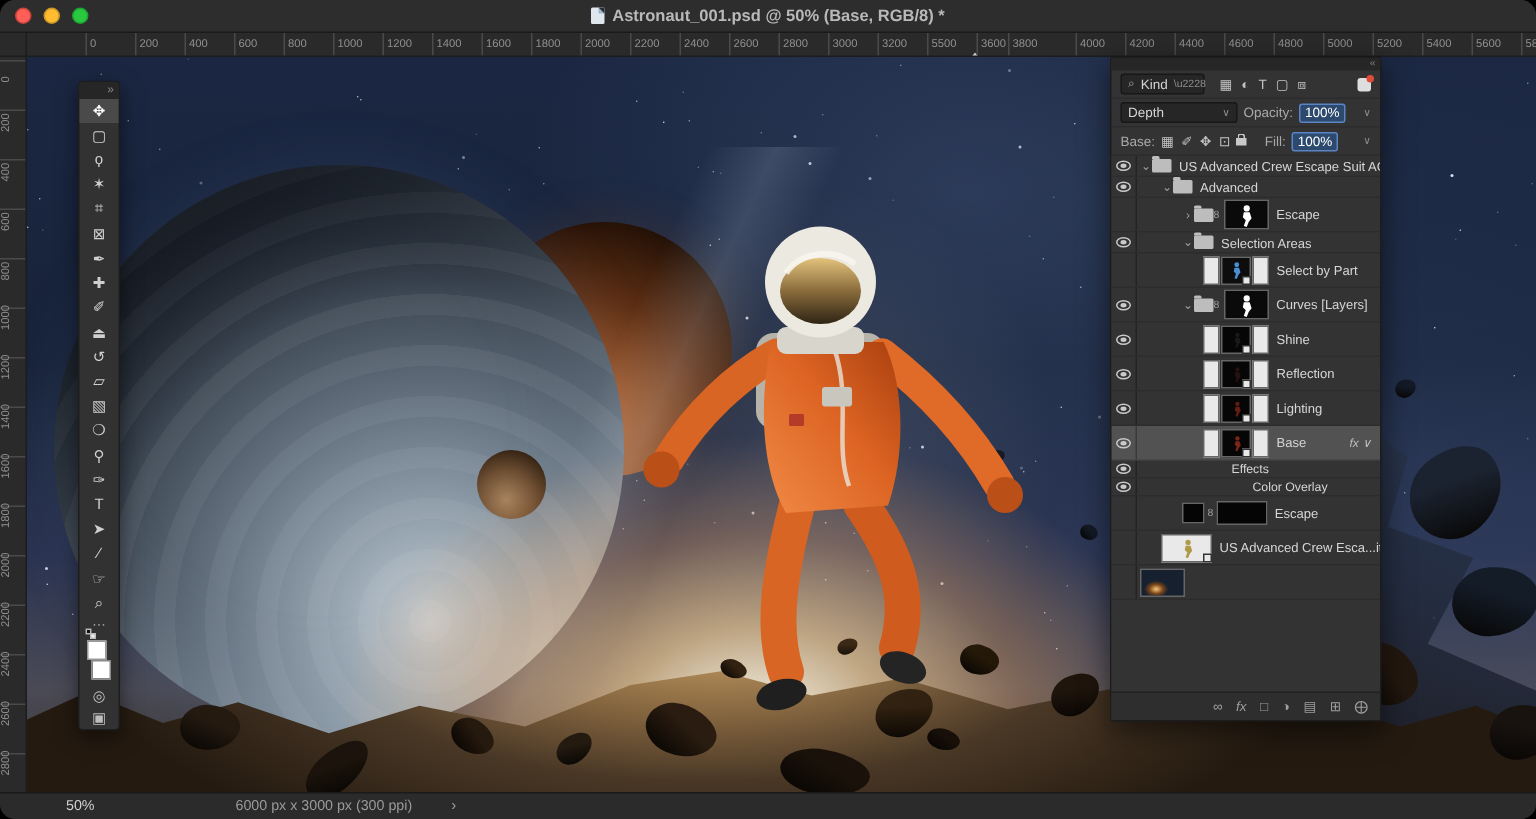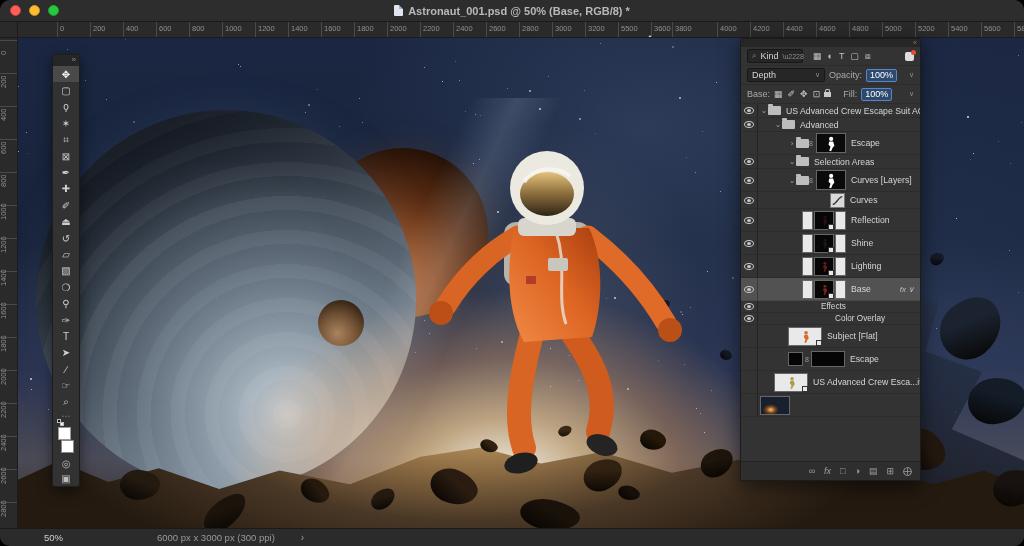--- a/index.html
+++ b/index.html
@@ -578,44 +578,64 @@
         <div class="lrow" style="height: 14px;">
           <div class="eye-cell">
             <div class="eye"></div>
           </div>
           <div style="width: 30px; flex: 0 0 auto;"></div>
           <span class="chev">⌄</span>
           <div class="folder"></div>
           <span class="lname">Selection Areas</span>
         </div>
         <div class="lrow" style="height: 23px;">
+          <div class="eye-cell"></div>
+          <div style="width: 44px; flex: 0 0 auto;"></div>
+          <div class="chip white" style="width: 11px; height: 19px;"></div>
+          <div class="chip" style="width: 20px; height: 19px; margin: 0px 1px; background: rgb(13, 13, 13);">
+            <svg viewBox="0 0 20 24" style="width: 10px; height: 14px;">
+              <circle cx="11" cy="5" r="3.2" fill="#4a8fd4"></circle>
+              <path d="M8 9 l6 0 l2 6 l-3 4 l-2 5 l-3 -1 l2 -6 l-3 -3 z" fill="#4a8fd4"></path>
+            </svg>
+            <div class="sbadge"></div>
+          </div>
+          <div class="chip white" style="width: 11px; height: 19px;"></div>
+          <span class="lname">Select by Part</span>
+        </div>
+        <div class="lrow" style="height: 23px;">
           <div class="eye-cell">
             <div class="eye"></div>
           </div>
           <div style="width: 30px; flex: 0 0 auto;"></div>
           <span class="chev">⌄</span>
           <div class="folder"></div>
           <span class="link8">8</span>
           <div class="chip" style="width: 30px; height: 20px; margin-left: 3px;">
             <svg viewBox="0 0 20 24" style="width: 13px; height: 17px;">
               <circle cx="11" cy="5" r="3.2" fill="#ffffff"></circle>
               <path d="M8 9 l6 0 l2 6 l-3 4 l-2 5 l-3 -1 l2 -6 l-3 -3 z" fill="#ffffff"></path>
             </svg>
           </div>
           <span class="lname">Curves [Layers]</span>
         </div>
-        <div class="lrow" style="height: 17px;">
+        <div class="lrow" style="height: 23px;">
           <div class="eye-cell">
             <div class="eye"></div>
           </div>
           <div style="width: 44px; flex: 0 0 auto;"></div>
-          <div class="curves-chip" style="margin-left: 28px;"><svg viewBox="0 0 15 15" style="width:13px;height:13px">
-              <path d="M2,12 C6,12 9,3 13,3" stroke="#333" fill="none" stroke-width="1.5"></path>
-            </svg></div>
-          <span class="lname">Curves</span>
+          <div class="chip white" style="width: 11px; height: 19px;"></div>
+          <div class="chip" style="width: 20px; height: 19px; margin: 0px 1px; background: rgb(6, 6, 6);">
+            <svg viewBox="0 0 20 24" style="width: 9px; height: 13px; opacity: 0.9;">
+              <circle cx="11" cy="5" r="3.2" fill="#1c1c1c"></circle>
+              <path d="M8 9 l6 0 l2 6 l-3 4 l-2 5 l-3 -1 l2 -6 l-3 -3 z" fill="#1c1c1c"></path>
+            </svg>
+            <div class="sbadge"></div>
+          </div>
+          <div class="chip white" style="width: 11px; height: 19px;"></div>
+          <span class="lname">Shine</span>
         </div>
         <div class="lrow" style="height: 23px;">
           <div class="eye-cell">
             <div class="eye"></div>
           </div>
           <div style="width: 44px; flex: 0 0 auto;"></div>
           <div class="chip white" style="width: 11px; height: 19px;"></div>
           <div class="chip" style="width: 20px; height: 19px; margin: 0px 1px; background: rgb(6, 6, 6);">
             <svg viewBox="0 0 20 24" style="width: 9px; height: 13px; opacity: 0.9;">
               <circle cx="11" cy="5" r="3.2" fill="#2a1410"></circle>
@@ -627,36 +647,20 @@
           <span class="lname">Reflection</span>
         </div>
         <div class="lrow" style="height: 23px;">
           <div class="eye-cell">
             <div class="eye"></div>
           </div>
           <div style="width: 44px; flex: 0 0 auto;"></div>
           <div class="chip white" style="width: 11px; height: 19px;"></div>
           <div class="chip" style="width: 20px; height: 19px; margin: 0px 1px; background: rgb(6, 6, 6);">
             <svg viewBox="0 0 20 24" style="width: 9px; height: 13px; opacity: 0.9;">
-              <circle cx="11" cy="5" r="3.2" fill="#1c1c1c"></circle>
-              <path d="M8 9 l6 0 l2 6 l-3 4 l-2 5 l-3 -1 l2 -6 l-3 -3 z" fill="#1c1c1c"></path>
-            </svg>
-            <div class="sbadge"></div>
-          </div>
-          <div class="chip white" style="width: 11px; height: 19px;"></div>
-          <span class="lname">Shine</span>
-        </div>
-        <div class="lrow" style="height: 23px;">
-          <div class="eye-cell">
-            <div class="eye"></div>
-          </div>
-          <div style="width: 44px; flex: 0 0 auto;"></div>
-          <div class="chip white" style="width: 11px; height: 19px;"></div>
-          <div class="chip" style="width: 20px; height: 19px; margin: 0px 1px; background: rgb(6, 6, 6);">
-            <svg viewBox="0 0 20 24" style="width: 9px; height: 13px; opacity: 0.9;">
               <circle cx="11" cy="5" r="3.2" fill="#6e2015"></circle>
               <path d="M8 9 l6 0 l2 6 l-3 4 l-2 5 l-3 -1 l2 -6 l-3 -3 z" fill="#6e2015"></path>
             </svg>
             <div class="sbadge"></div>
           </div>
           <div class="chip white" style="width: 11px; height: 19px;"></div>
           <span class="lname">Lighting</span>
         </div>
         <div class="lrow selected" style="height: 23px;">
           <div class="eye-cell">
@@ -681,32 +685,20 @@
           </div>
           <div style="width: 58px; flex: 0 0 auto;"></div>
           <span class="lname" style="font-size: 8.2px;">Effects</span>
         </div>
         <div class="lrow" style="height: 12px;">
           <div class="eye-cell">
             <div class="eye"></div>
           </div>
           <div style="width: 72px; flex: 0 0 auto;"></div>
           <span class="lname" style="font-size: 8.2px;">Color Overlay</span>
-        </div>
-        <div class="lrow" style="height: 23px;">
-          <div class="eye-cell"></div>
-          <div style="width: 30px; flex: 0 0 auto;"></div>
-          <div class="chip white" style="width: 34px; height: 19px;">
-            <svg viewBox="0 0 20 24" style="width: 11px; height: 15px;">
-              <circle cx="11" cy="5" r="3.2" fill="#d96a28"></circle>
-              <path d="M8 9 l6 0 l2 6 l-3 4 l-2 5 l-3 -1 l2 -6 l-3 -3 z" fill="#d96a28"></path>
-            </svg>
-            <div class="sbadge"></div>
-          </div>
-          <span class="lname">Subject [Flat]</span>
         </div>
         <div class="lrow" style="height: 23px;">
           <div class="eye-cell"></div>
           <div style="width: 30px; flex: 0 0 auto;"></div>
           <div class="chip" style="width: 15px; height: 14px; background: rgb(5, 5, 5);"></div>
           <span class="link8" style="margin: 0px 2px;">8</span>
           <div class="chip" style="width: 34px; height: 16px; background: rgb(5, 5, 5);"></div>
           <span class="lname">Escape</span>
         </div>
         <div class="lrow" style="height: 23px;">

